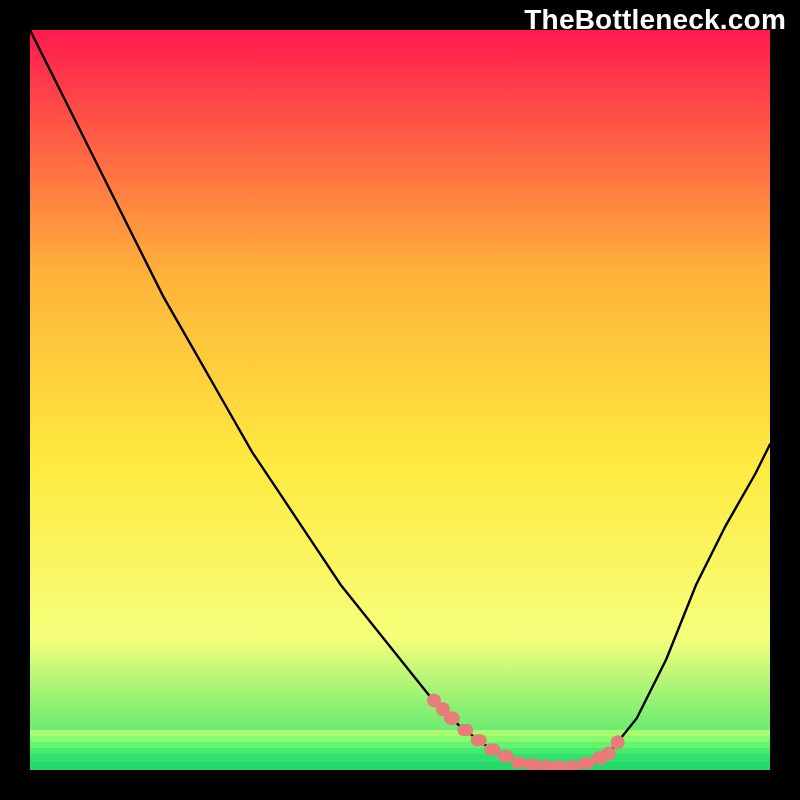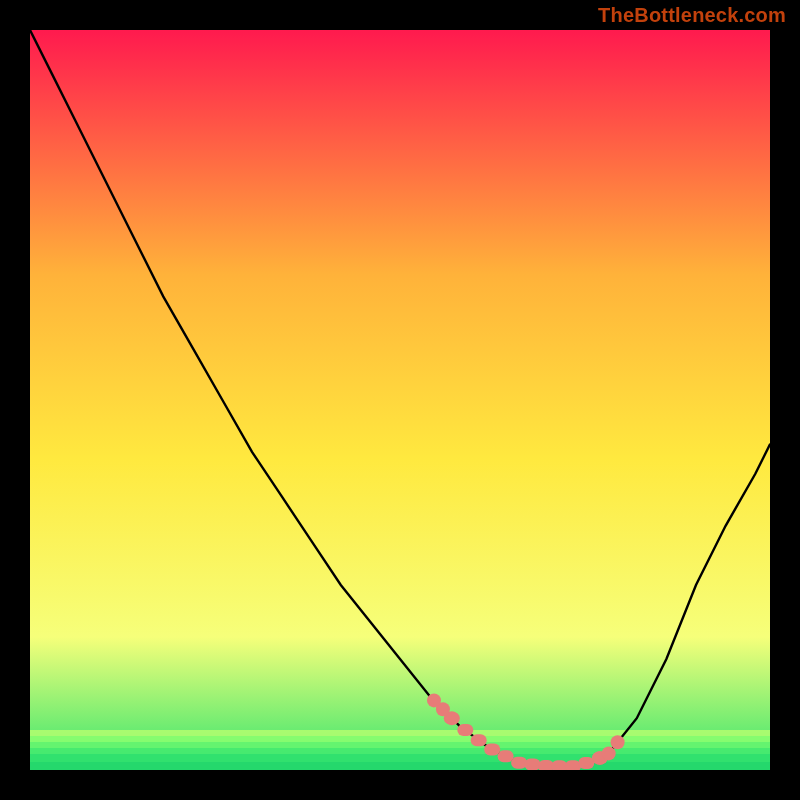--- a/index.html
+++ b/index.html
@@ -14,22 +14,22 @@
   .frame {
     position: relative;
     width: 800px;
     height: 800px;
     background: #000;
   }
   .watermark {
     position: absolute;
     top: 4px;
     right: 14px;
-    color: #c2410c;
-    font-size: 20px;
+    color: #ffffff;
+    font-size: 28px;
     font-weight: 600;
     letter-spacing: 0.2px;
     user-select: none;
   }
   .plot {
     position: absolute;
     left: 30px;
     top: 30px;
     width: 740px;
     height: 740px;

